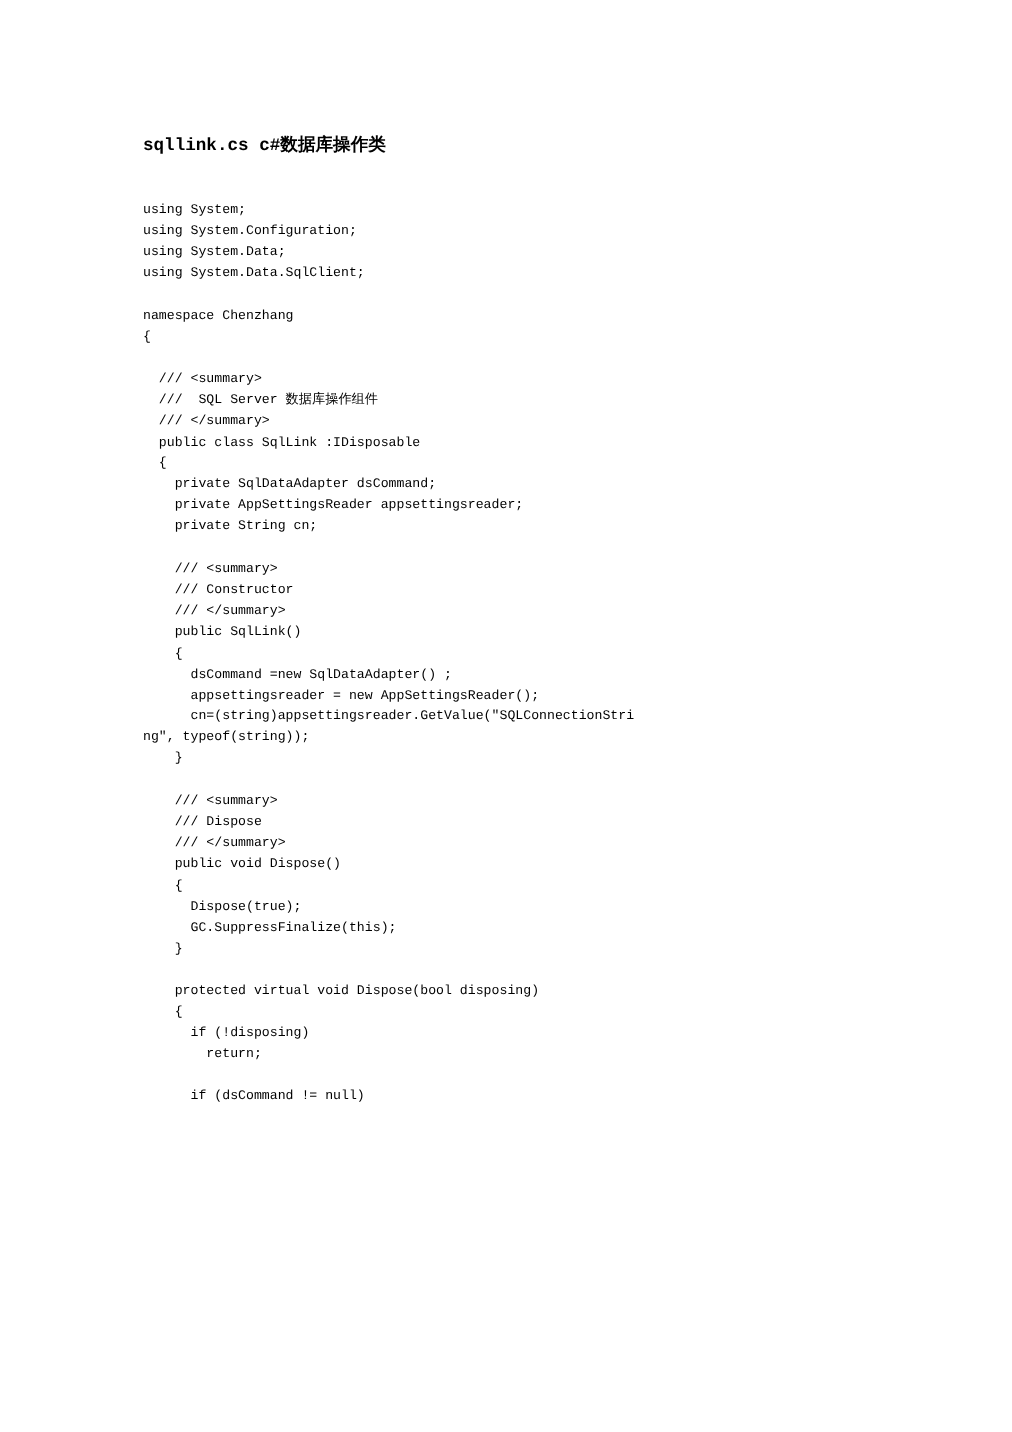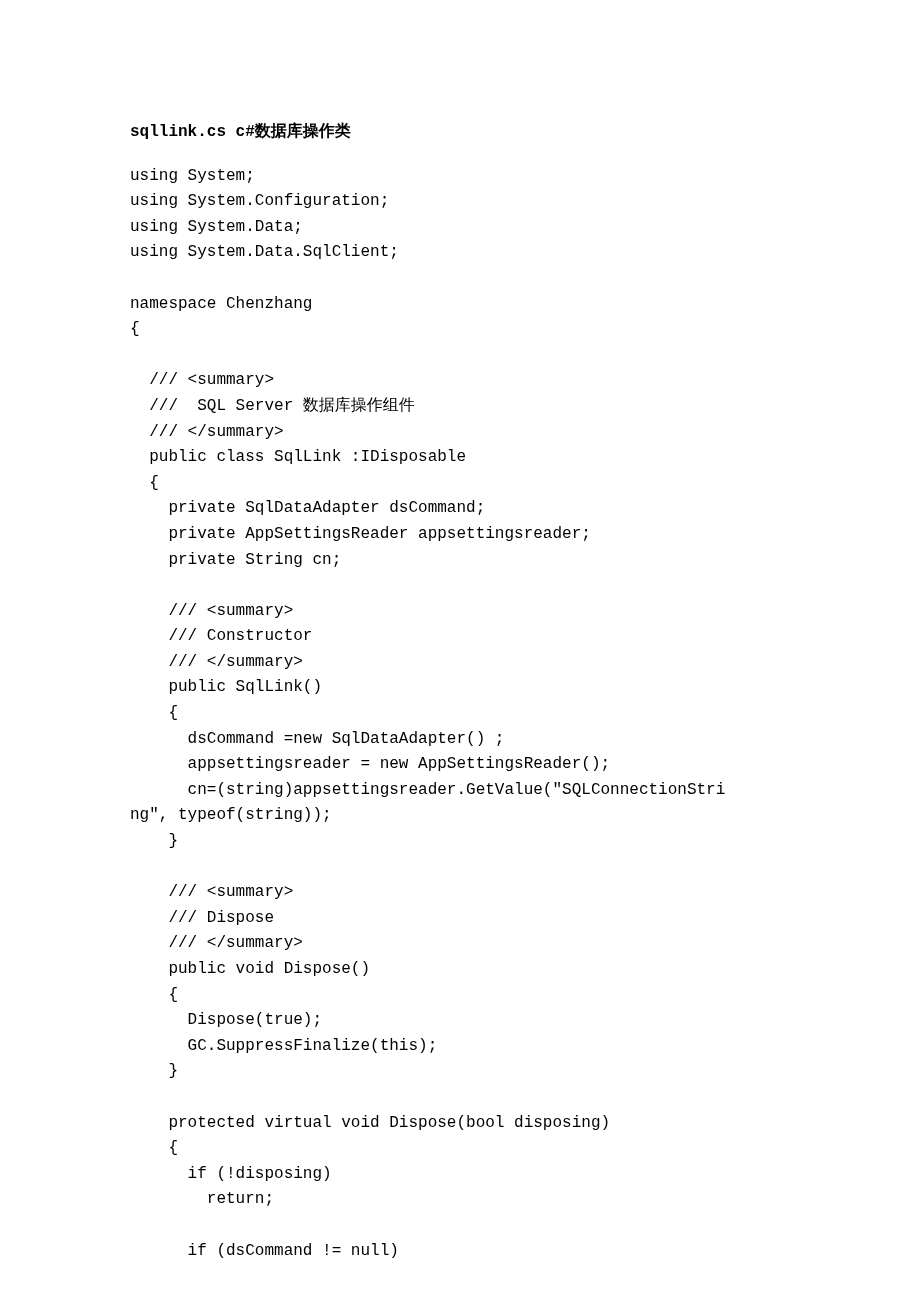--- a/index.html
+++ b/index.html
@@ -8,27 +8,27 @@
       padding: 120px 130px 80px 130px;
       font-family: "SimSun", "宋体", serif;
       font-size: 16px;
       line-height: 1.6;
       color: #000;
       width: 920px;
       box-sizing: border-box;
     }
     .title {
       font-weight: bold;
-      margin-bottom: 18px;
+      margin-bottom: 36px;
       font-family: "Courier New", "SimSun", monospace;
     }
     .code {
       font-family: "Courier New", "SimSun", monospace;
       white-space: pre;
-      font-size: 16px;
+      font-size: 12px;
       line-height: 1.6;
     }
   </style>
 </head>
 <body>
 
 <div class="title">sqllink.cs  c#数据库操作类</div>
 <div class="code">using System;
 using System.Configuration;
 using System.Data;

